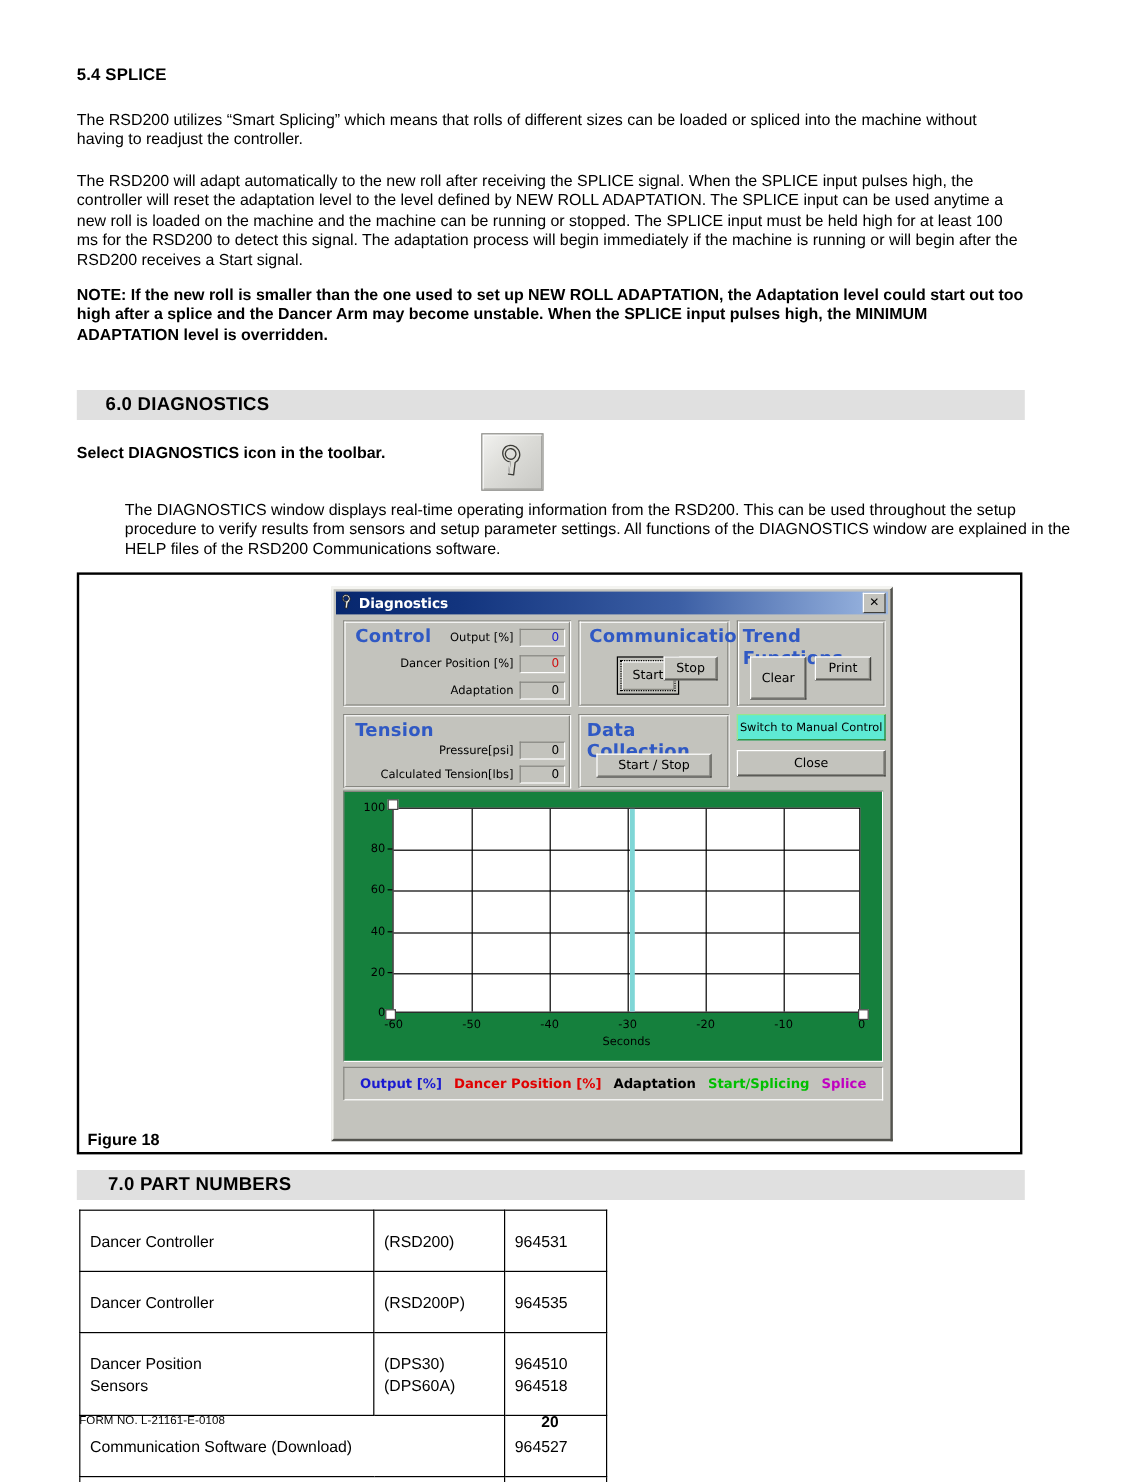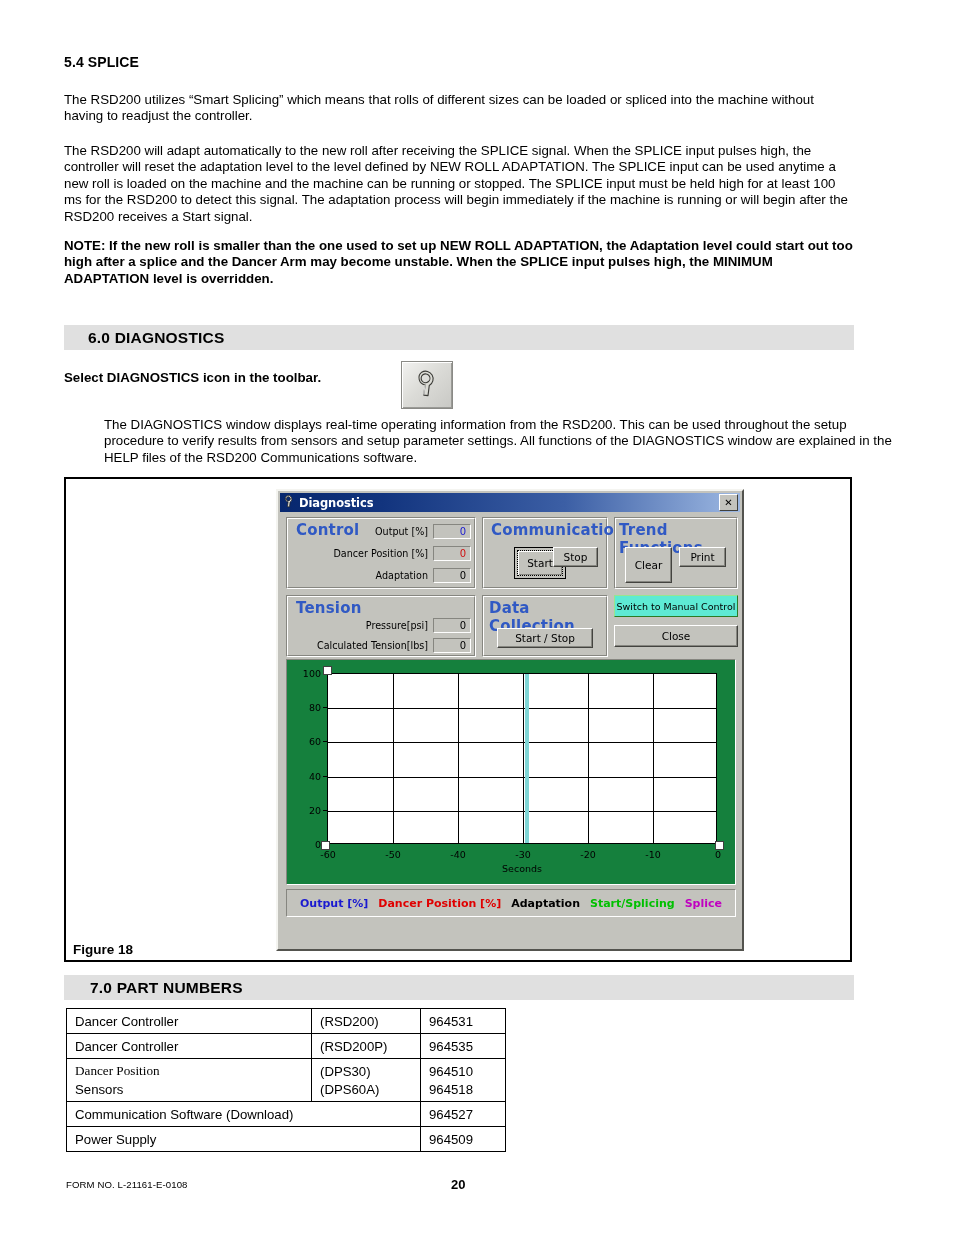--- a/index.html
+++ b/index.html
@@ -330,21 +330,21 @@
   
   .pn-table {
     position: absolute;
     left: 66px;
     top: 1008px;
     border-collapse: collapse;
     font-size: 13.2px;
   }
   .pn-table td {
     border: 1.6px solid #000;
-    padding: 3px 8px;
+    padding: 16px 8px;
     height: 18px;
     vertical-align: middle;
   }
   .pn-desc { width: 228px; }
   .pn-model { width: 92px; }
   .pn-num { width: 68px; }
 
   
   .footer-form {
     position: absolute;
@@ -534,21 +534,21 @@
       <td class="pn-desc">Dancer Controller</td>
       <td class="pn-model">(RSD200)</td>
       <td class="pn-num">964531</td>
     </tr>
     <tr>
       <td class="pn-desc">Dancer Controller</td>
       <td class="pn-model">(RSD200P)</td>
       <td class="pn-num">964535</td>
     </tr>
     <tr>
-      <td class="pn-desc" style="border-bottom:none; padding-bottom:0;font-family:Liberation Serif, serif;">Dancer Position</td>
+      <td class="pn-desc" style="border-bottom:none; padding-bottom:0;">Dancer Position</td>
       <td class="pn-model" style="border-bottom:none; padding-bottom:0;">(DPS30)</td>
       <td class="pn-num" style="border-bottom:none; padding-bottom:0;">964510</td>
     </tr>
     <tr>
       <td class="pn-desc" style="border-top:none; padding-top:0;">Sensors</td>
       <td class="pn-model" style="border-top:none; padding-top:0;">(DPS60A)</td>
       <td class="pn-num" style="border-top:none; padding-top:0;">964518</td>
     </tr>
     <tr>
       <td class="pn-desc" colspan="2">Communication Software (Download)</td>

